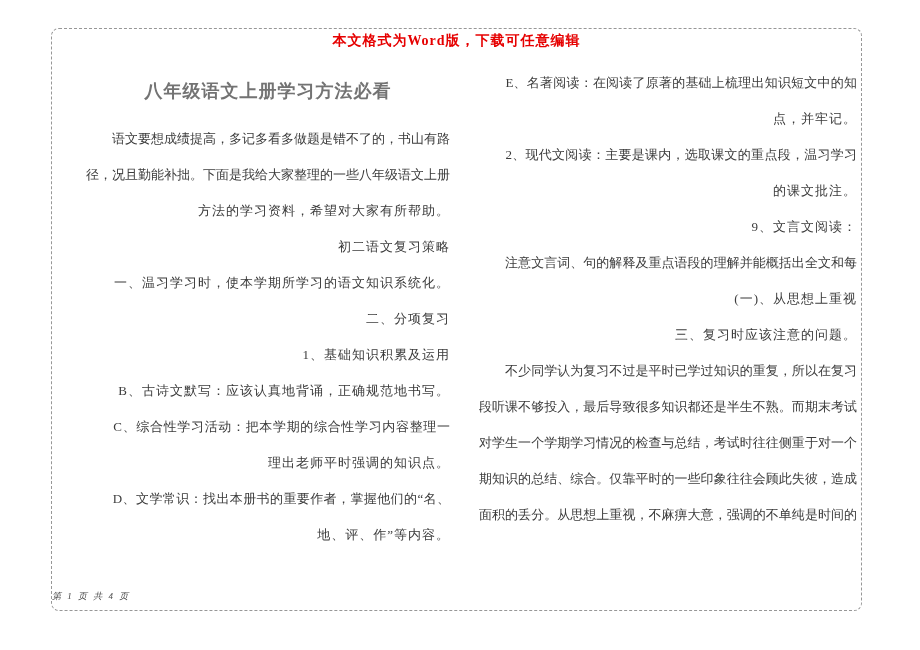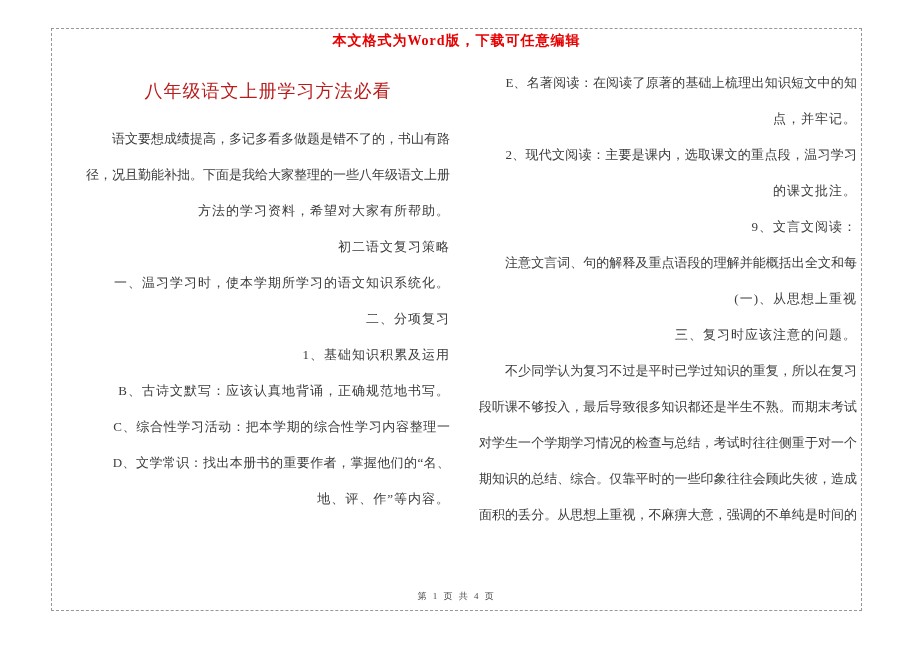--- a/index.html
+++ b/index.html
@@ -1,20 +1,20 @@
 <!DOCTYPE html>
 <html style="--header-red: #e60000; --text-color: #3b3b3b; --border-color: #979797;"><head>
 <meta charset="utf-8">
 <style>
   :root {
     --header-red: #e60000;
     --text-color: #3b3b3b;
     --border-color: #979797;
   }
-  * { margin: 0; padding: 0; box-sizing: border-box; }
+  * { margin: 0; padding: 0; box-sizing: border-box; border-radius: 8px; }
   html, body { width: 920px; height: 650px; background: #ffffff; overflow: hidden; }
   body { font-family: "Liberation Serif", "DejaVu Serif", serif; }
 
   .page {
     position: relative;
     width: 920px;
     height: 650px;
     background: #ffffff;
   }
 
@@ -41,22 +41,22 @@
     font-family: "Liberation Serif", "DejaVu Serif", serif;
   }
 
   .doc-title {
     position: absolute;
     left: 34px;
     top: 50px;
     width: 364px;
     text-align: center;
     font-size: 18px;
-    font-weight: normal;
-    color: #b91c1c;
+    font-weight: bold;
+    color: #737373;
     letter-spacing: 1px;
     white-space: nowrap;
   }
 
   .col {
     position: absolute;
     color: var(--text-color, #3b3b3b);
     font-size: 13px;
   }
   .col-left  { left: 34px;  top: 92px; width: 364px; }
@@ -74,24 +74,24 @@
     text-align: justify;
     text-align-last: justify;
     text-justify: inter-ideograph;
   }
 
   .footer {
     position: absolute;
     bottom: 7px;
     left: 0;
     width: 100%;
-    text-align: center;
     font-size: 9px;
     color: #4a4a4a;
     letter-spacing: 2px;
+    font-style: italic;
   }
 </style>
 </head>
 <body>
 
 <div class="page">
   <div class="page-border">
 
     <div class="notice">本文格式为Word版，下载可任意编辑</div>
 
@@ -101,20 +101,21 @@
 
     <div class="line justify">　　语文要想成绩提高，多记多看多做题是错不了的，书山有路勤为</div>
         <div class="line justify">径，况且勤能补拙。下面是我给大家整理的一些八年级语文上册学习</div>
         <div class="line">方法的学习资料，希望对大家有所帮助。</div>
         <div class="line">　　初二语文复习策略</div>
         <div class="line">　　一、温习学习时，使本学期所学习的语文知识系统化。</div>
         <div class="line">　　二、分项复习</div>
         <div class="line">　　1、基础知识积累及运用</div>
         <div class="line">　　B、古诗文默写：应该认真地背诵，正确规范地书写。</div>
         <div class="line justify">　　C、综合性学习活动：把本学期的综合性学习内容整理一下，梳</div>
+        <div class="line">理出老师平时强调的知识点。</div>
         <div class="line justify">　　D、文学常识：找出本册书的重要作者，掌握他们的“名、时、</div>
         <div class="line">地、评、作”等内容。</div>
       </div>
 
     <div class="col col-right">
 
     <div class="line justify">　　E、名著阅读：在阅读了原著的基础上梳理出知识短文中的知识</div>
         <div class="line">点，并牢记。</div>
         <div class="line justify">　　2、现代文阅读：主要是课内，选取课文的重点段，温习学习时</div>
         <div class="line">的课文批注。</div>

